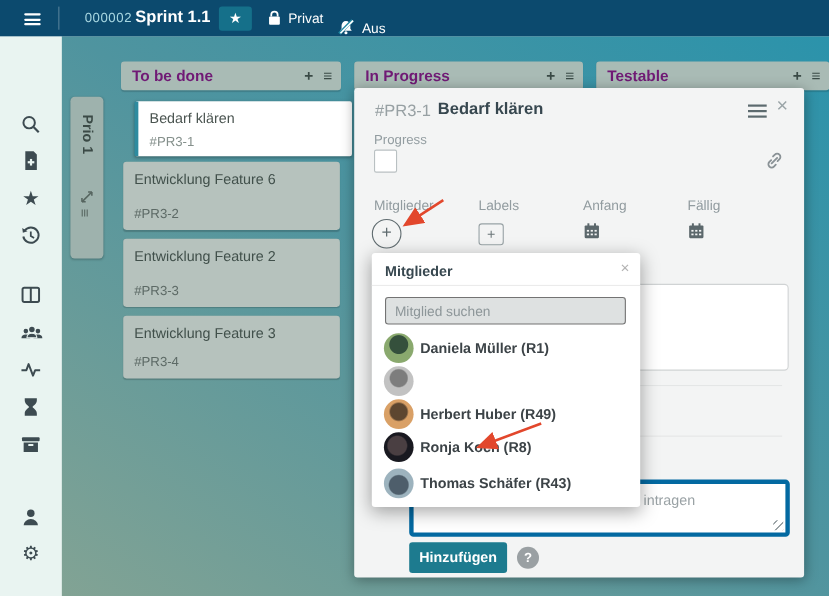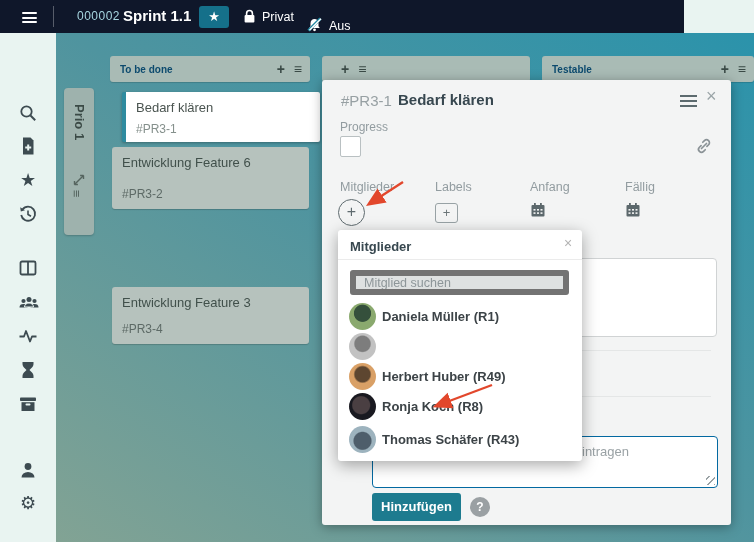--- a/index.html
+++ b/index.html
@@ -1,21 +1,21 @@
 <!DOCTYPE html>
 <html><head>
 <meta charset="utf-8">
 <style>
   * { margin:0; padding:0; box-sizing:border-box; }
   html,body { width:754px; height:542px; }
   body { font-family:"Liberation Sans", sans-serif; overflow:hidden; }
   #app { position:relative; width:754px; height:542px; overflow:hidden; background:#e9f4f1; }
 
   
-  .topbar { position:absolute; left:0; top:0; width:684px; height:33px; background:#0f172a; z-index:40; }
+  .topbar { position:absolute; left:0; top:0; width:754px; height:33px; background:#0c4a6e; z-index:40; }
   .hamburger { position:absolute; left:22px; top:12px; width:15px; height:11px; cursor:pointer; }
   .hamburger i { display:block; height:2px; background:#fff; margin-bottom:2.5px; border-radius:1px; }
   .tb-divider { position:absolute; left:53px; top:6px; width:1px; height:21px; background:rgba(255,255,255,.3); }
   .board-id { position:absolute; left:77px; top:0; line-height:33px; font-size:12px; letter-spacing:.5px; color:#a7d6e0; }
   .board-title { position:absolute; left:123px; top:0; line-height:32px; font-size:15px; font-weight:700; color:#fff; }
   .fav-btn { position:absolute; left:199px; top:6px; width:30px; height:22px; background:#15708a; border-radius:3px; color:#fff; font-size:13px; text-align:center; line-height:22px; cursor:pointer; }
   .tb-item { position:absolute; top:0; height:33px; display:flex; align-items:center; gap:6px; color:#fff; font-size:12.5px; }
   .tb-privat { left:243px; } .tb-aus { left:306px;align-items:flex-end; }
 
   
@@ -29,21 +29,21 @@
             background:linear-gradient(215deg,#2b93ab 0%,#4f949f 48%,#82a394 100%); }
 
   
   .lane { position:absolute; left:64px; top:88px; width:30px; height:147px; background:#9eb2ad; border-radius:4px; box-shadow:0 1px 2px rgba(0,0,0,.2); z-index:2; }
   .lane-title { position:absolute; left:8px; top:16px; writing-mode:vertical-rl; font-size:13px; font-weight:700; color:#3b4a46; }
   .lane-collapse { position:absolute; left:9px; top:84px; cursor:pointer; }
   .lane-menu { position:absolute; left:9px; top:98px; font-size:13px; color:#55645f; transform:rotate(90deg); cursor:pointer; }
 
   
   .col-h { position:absolute; top:56px; height:26px; background:#a9bbb5; border-radius:3px; display:flex; align-items:center; padding:0 8px 0 10px; box-shadow:0 1px 1px rgba(0,0,0,.15); z-index:2; }
-  .col-h .t { flex:1; font-size:10px; font-weight:700; color:#0c4a6e; }
+  .col-h .t { flex:1; font-size:14px; font-weight:700; color:#701a75; }
   .col-h .ic { font-size:14px; font-weight:700; color:#3a4a46; margin-left:9px; cursor:pointer; line-height:26px; }
   .col-1 { left:110px; width:200px; } .col-2 { left:322px; width:208px; } .col-3 { left:542px; width:212px; }
 
   
   .card { position:absolute; border-radius:3px; cursor:pointer; z-index:3; }
   .card .ct { position:absolute; left:10px; top:8px; font-size:13px; color:#41504b; }
   .card .cid { position:absolute; left:10px; font-size:12px; color:#5d6a66; }
   .card-sel { left:122px; top:92px; width:198px; height:50px; background:#fff; border-left:4px solid #2e8b9f; border-radius:2px; box-shadow:0 1px 3px rgba(0,0,0,.3); }
   .card-sel .ct { color:#4a5450; } .card-sel .cid { top:30px; color:#85908c; }
   .card-g { left:112px; width:197px; background:#b6c2bd; box-shadow:0 1px 1px rgba(0,0,0,.18); }
@@ -61,33 +61,33 @@
   .m-check { position:absolute; left:18px; top:56px; width:21px; height:21px; background:#fff; border:1px solid #b9c0c2; border-radius:2px; cursor:pointer; }
   .m-link { position:absolute; left:372px; top:56px; cursor:pointer; }
   .f-label { position:absolute; top:100px; font-size:12.5px; color:#929ca0; }
   .fl-members { left:18px; } .fl-labels { left:113px; } .fl-start { left:208px; } .fl-due { left:303px; }
   .add-member { position:absolute; left:16px; top:119px; width:27px; height:27px; border:1.5px solid #5f6b6f; border-radius:50%; color:#5f6b6f; font-size:16px; text-align:center; line-height:24px; cursor:pointer; background:#f3f4f4; }
   .add-label { position:absolute; left:113px; top:123px; width:23px; height:20px; border:1px solid #98a2a5; border-radius:3px; color:#6b7578; font-size:13px; text-align:center; line-height:18px; cursor:pointer; }
   .cal { position:absolute; top:122px; cursor:pointer; } .cal-start { left:208px; } .cal-due { left:303px; }
   .m-desc { position:absolute; left:50px; top:178px; width:345px; height:79px; background:#fff; border:1px solid #d0d3d4; border-radius:4px; cursor:text; }
   .m-div { position:absolute; left:20px; width:369px; height:1px; background:#e4e6e6; }
   .m-div1 { top:270px; } .m-div2 { top:316px; }
-  .m-comment { position:absolute; left:50px; top:356px; width:346px; height:52px; background:#fff; border:1px solid #0369a1; border-radius:4px; cursor:text; }
+  .m-comment { position:absolute; left:50px; top:356px; width:346px; height:52px; background:#fff; border:4px solid #0369a1; border-radius:4px; cursor:text; }
   .m-comment .ph { position:absolute; left:209px; top:7px; font-size:13px; color:#9aa2a5; }
   .m-comment .rs { position:absolute; right:2px; bottom:2px; width:9px; height:9px;
     background:repeating-linear-gradient(135deg,transparent 0 2px,#9aa2a5 2px 3px,transparent 3px 5px); cursor:nwse-resize; }
   .m-submit { position:absolute; left:50px; top:413px; width:89px; height:28px; background:#1d7b8f; color:#fff; font-size:13px; font-weight:700; border:none; border-radius:3px; text-align:center; line-height:28px; cursor:pointer; }
   .m-help { position:absolute; left:148px; top:417px; width:20px; height:20px; background:#9aa0a3; border-radius:50%; color:#fff; font-size:12px; font-weight:700; text-align:center; line-height:20px; cursor:pointer; }
 
   
   .popup { position:absolute; left:338px; top:230px; width:244px; height:231px; background:#fff; border-radius:3px; box-shadow:0 4px 16px rgba(0,0,0,.35); z-index:20; }
   .p-title { position:absolute; left:12px; top:9px; font-size:13px; font-weight:700; color:#37474f; }
   .p-close { position:absolute; left:226px; top:5px; font-size:14px; color:#b3b3b3; cursor:pointer; }
   .p-div { position:absolute; left:0; top:29px; width:244px; height:1px; background:#ebebeb; }
-  .p-search { position:absolute; left:12px; top:40px; width:219px; height:25px; background:#dee1e1; border:6px solid #737373; border-radius:3px; font-family:"Liberation Sans",sans-serif; font-size:12.5px; color:#4a4a4a; padding:0 8px; outline:none; }
+  .p-search { position:absolute; left:12px; top:40px; width:219px; height:25px; background:#dee1e1; border:1px solid #737373; border-radius:3px; font-family:"Liberation Sans",sans-serif; font-size:12.5px; color:#4a4a4a; padding:0 8px; outline:none; }
   .p-search::placeholder { color:#8d9699; }
   .mrow { position:absolute; left:0; width:220px; height:28px; cursor:pointer; }
   .mrow .av { position:absolute; left:11px; top:0; width:27px; height:27px; border-radius:50%; }
   .mrow .nm { position:absolute; left:44px; top:0; line-height:27px; font-size:13px; font-weight:700; color:#3c4347; }
   .r1 { top:73px; } .r2 { top:103px; } .r3 { top:133px; } .r4 { top:163px;padding-left:35px; } .r5 { top:196px; }
   .av1 { background:radial-gradient(circle at 50% 38%, #35503c 0 38%, #8aa96e 42%); }
   .av2 { background:radial-gradient(circle at 50% 40%, #7d7d7d 0 36%, #c2c2c2 42%); }
   .av3 { background:radial-gradient(circle at 50% 42%, #5d4630 0 36%, #d9a066 44%); }
   .av4 { background:radial-gradient(circle at 45% 45%, #4a3f42 0 40%, #191920 46%); }
   .av5 { background:radial-gradient(circle at 50% 55%, #4e5e6b 0 42%, #9db3be 48%); }
@@ -204,36 +204,41 @@
         </svg></span>
     <span class="lane-menu glyph">≡</span>
   </div>
 
   <div class="col-h col-1">
     <span class="t">To be done</span>
     <span class="ic glyph">+</span>
     <span class="ic glyph">≡</span>
   </div>
   <div class="col-h col-2">
+    <span class="t">In Progress</span>
     <span class="ic glyph">+</span>
     <span class="ic glyph">≡</span>
   </div>
   <div class="col-h col-3">
     <span class="t">Testable</span>
     <span class="ic glyph">+</span>
     <span class="ic glyph">≡</span>
   </div>
 
   <div class="card card-sel">
     <span class="ct">Bedarf klären</span>
     <span class="cid">#PR3-1</span>
   </div>
   <div class="card card-g card-g1">
     <span class="ct">Entwicklung Feature 6</span>
     <span class="cid">#PR3-2</span>
+  </div>
+  <div class="card card-g card-g2">
+    <span class="ct">Entwicklung Feature 2</span>
+    <span class="cid">#PR3-3</span>
   </div>
   <div class="card card-g card-g3">
     <span class="ct">Entwicklung Feature 3</span>
     <span class="cid">#PR3-4</span>
   </div>
 
   <div class="modal">
     <span class="m-id">#PR3-1</span>
     <span class="m-title">Bedarf klären</span>
     <span class="m-menu">

